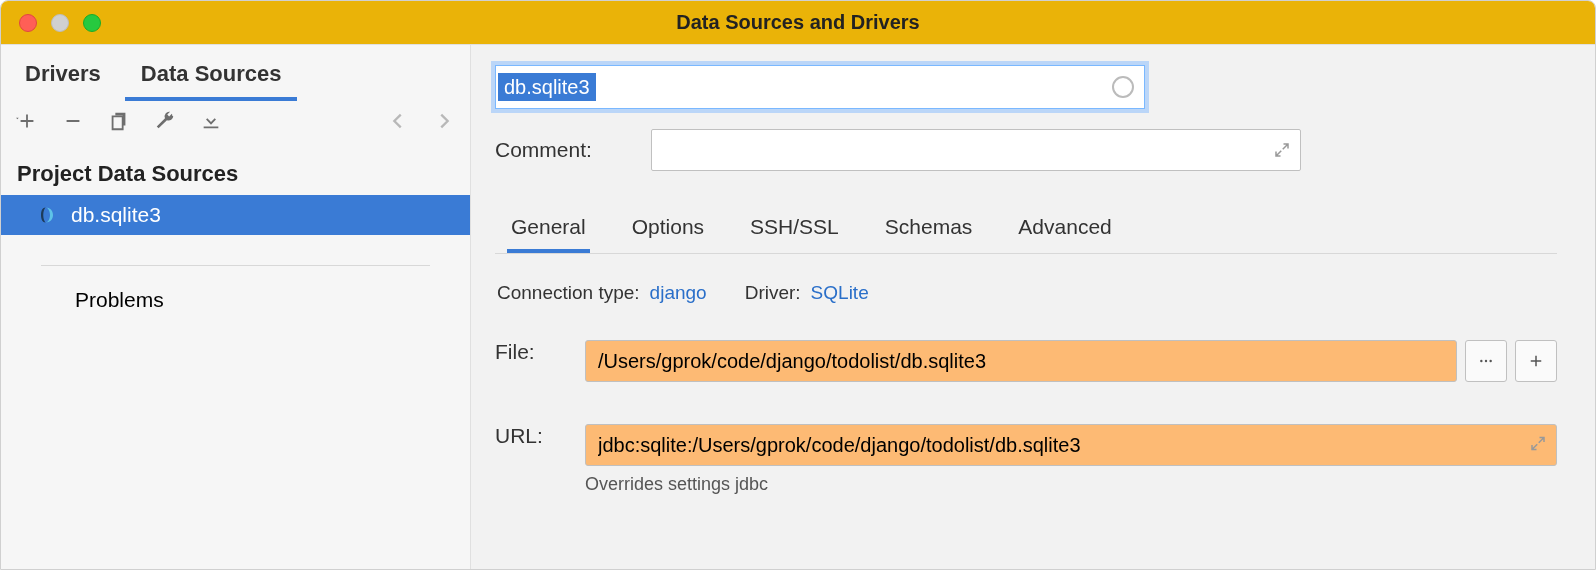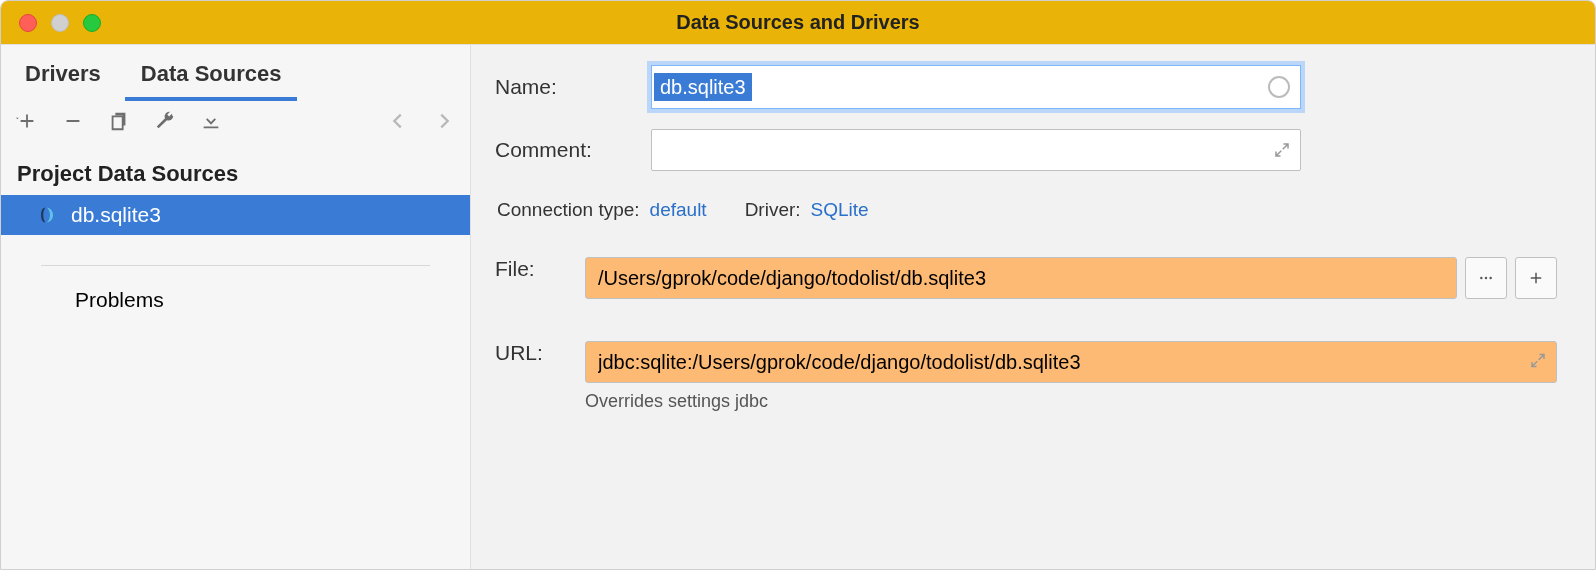--- a/index.html
+++ b/index.html
@@ -358,45 +358,51 @@
         <span>db.sqlite3</span>
       </div>
 
       <div class="tree-divider"></div>
 
       <div class="tree-subitem">Problems</div>
     </div>
 
     <div class="main">
       <div class="form-row">
-        <div class="form-label">Name:</div>
         <div class="input-wrap input-focused" style="max-width:650px">
           <div class="name-input-inner">
             <span class="name-value">db.sqlite3</span>
             <span class="circle-right"></span>
           </div>
         </div>
       </div>
 
       <div class="form-row">
         <div class="form-label">Comment:</div>
         <div class="input-wrap" style="max-width:650px;position:relative">
           <input class="input-field" value="" style="">
           <span class="expand-icon">
             <svg viewBox="0 0 24 24" width="18" height="18" fill="none" stroke="currentColor" stroke-width="2">
                 <path d="M14 4h6v6M10 20H4v-6M20 4l-7 7M4 20l7-7"></path>
               </svg>
           </span>
         </div>
       </div>
 
+      <div class="main-tabs">
+        <div class="main-tab active">General</div>
+        <div class="main-tab">Options</div>
+        <div class="main-tab">SSH/SSL</div>
+        <div class="main-tab">Schemas</div>
+        <div class="main-tab">Advanced</div>
+      </div>
 
       <div class="conn-row">
         <span class="conn-label">Connection type:</span>
-        <span class="conn-link">default</span>
+        <span class="conn-link">django</span>
         <span class="conn-gap"></span>
         <span class="conn-label">Driver:</span>
         <span class="conn-link">SQLite</span>
       </div>
 
       <div class="field-row">
         <div class="field-label">File:</div>
         <input class="field-input" value="/Users/gprok/code/django/todolist/db.sqlite3" style="">
         <div class="btn-square">
           <svg viewBox="0 0 24 24" width="16" height="16" fill="currentColor">

